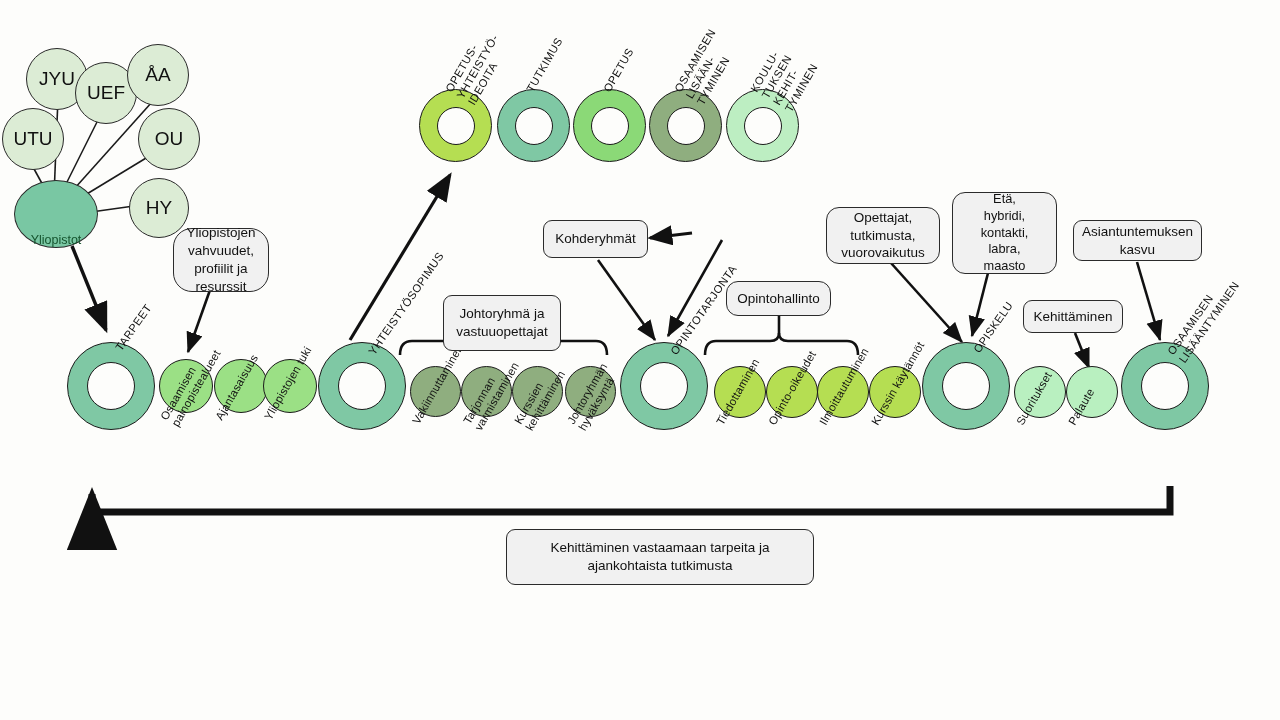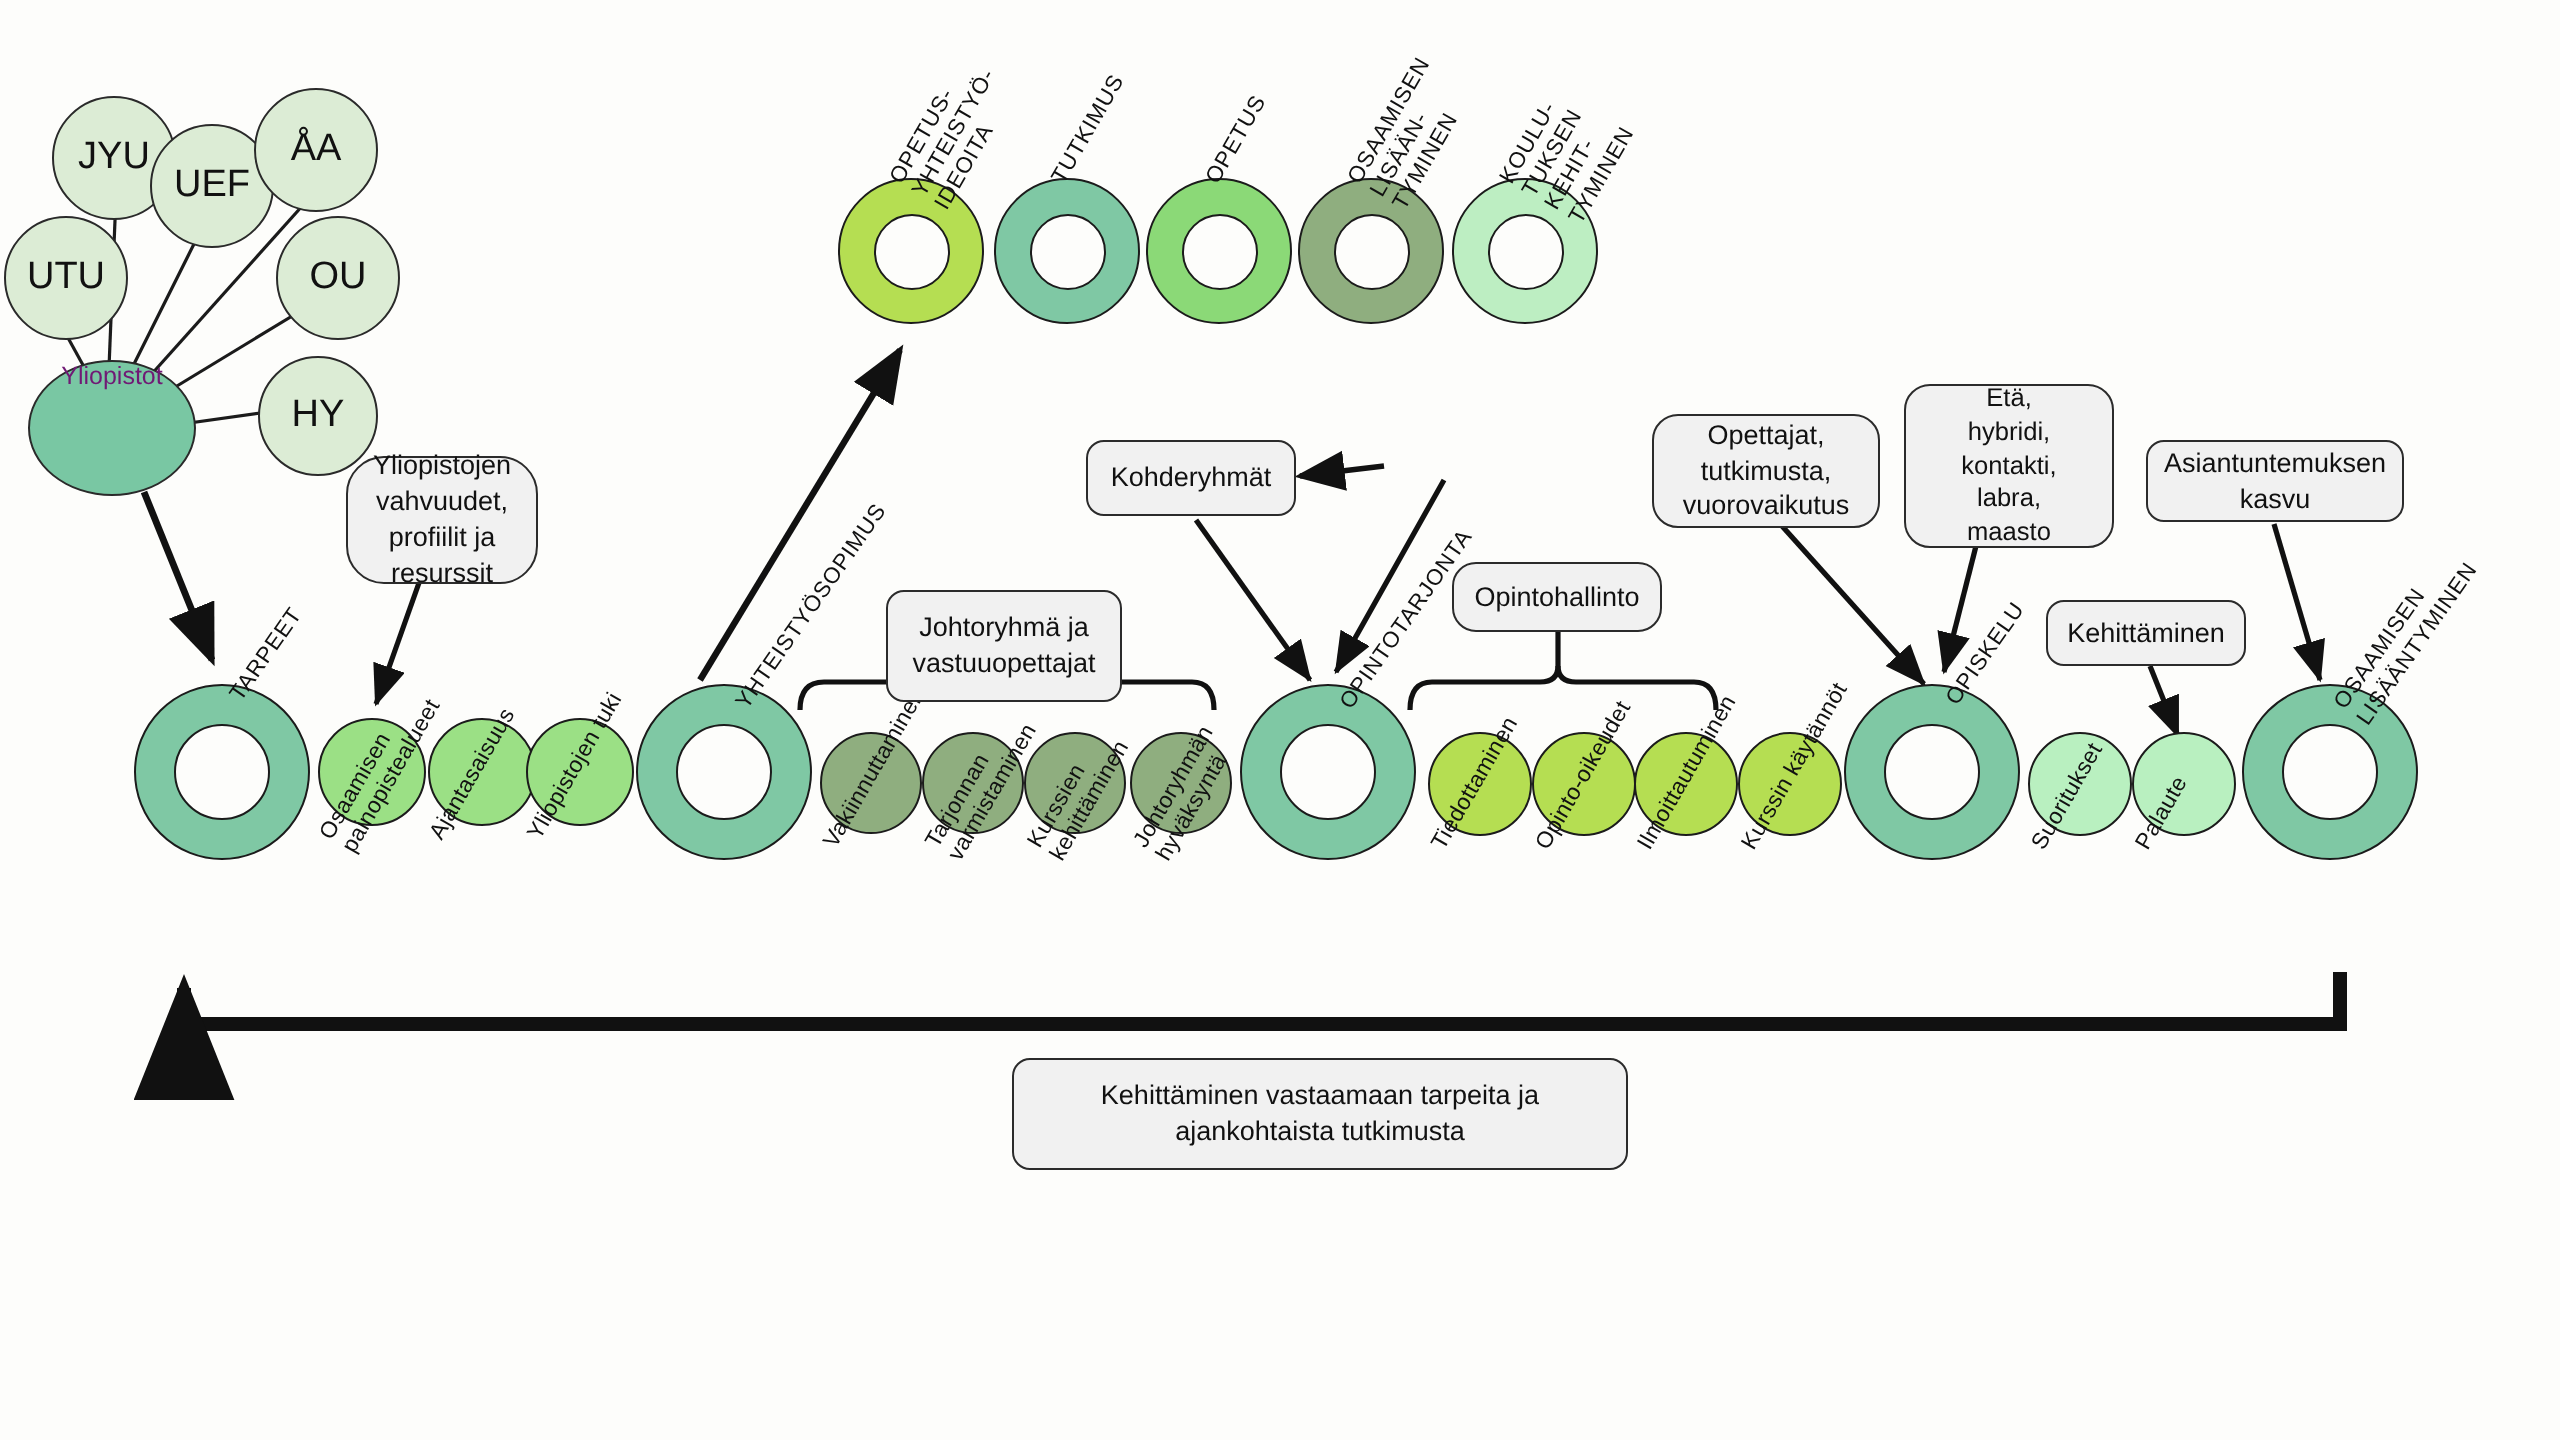--- a/index.html
+++ b/index.html
@@ -14,22 +14,22 @@
   
   .node{position:absolute;border-radius:50%;border:1.6px solid #1b1b1b;box-sizing:border-box;}
   .donut{position:absolute;border-radius:50%;border:1.6px solid #1b1b1b;box-sizing:border-box;
          display:flex;align-items:center;justify-content:center;}
   .donut .hole{background:#fdfdfb;border:1.6px solid #1b1b1b;border-radius:50%;box-sizing:border-box;}
 
   .uni{position:absolute;border-radius:50%;border:1.2px solid #2a2a2a;box-sizing:border-box;
        background:#dcecd5;display:flex;align-items:center;justify-content:center;
        font-size:19px;color:#111;}
   .hub{position:absolute;border-radius:50%;border:1.4px solid #2a2a2a;box-sizing:border-box;
-       background:#79c7a3;display:flex;align-items:flex-start;justify-content:center;
-       font-size:12.5px;color:#701a75;}
+       background:#79c7a3;display:flex;align-items:flex-end;justify-content:center;
+       font-size:12.5px;color:#14532d;}
 
   
   .box{position:absolute;background:#f1f1f1;border:1.4px solid #2b2b2b;border-radius:9px;
        display:flex;align-items:center;justify-content:center;text-align:center;
        font-size:13.5px;line-height:1.32;color:#111;box-sizing:border-box;padding:4px 8px;
        white-space:pre-line;}
   .box.small{font-size:12.8px;}
   .box.tall{border-radius:13px;}
 
   

